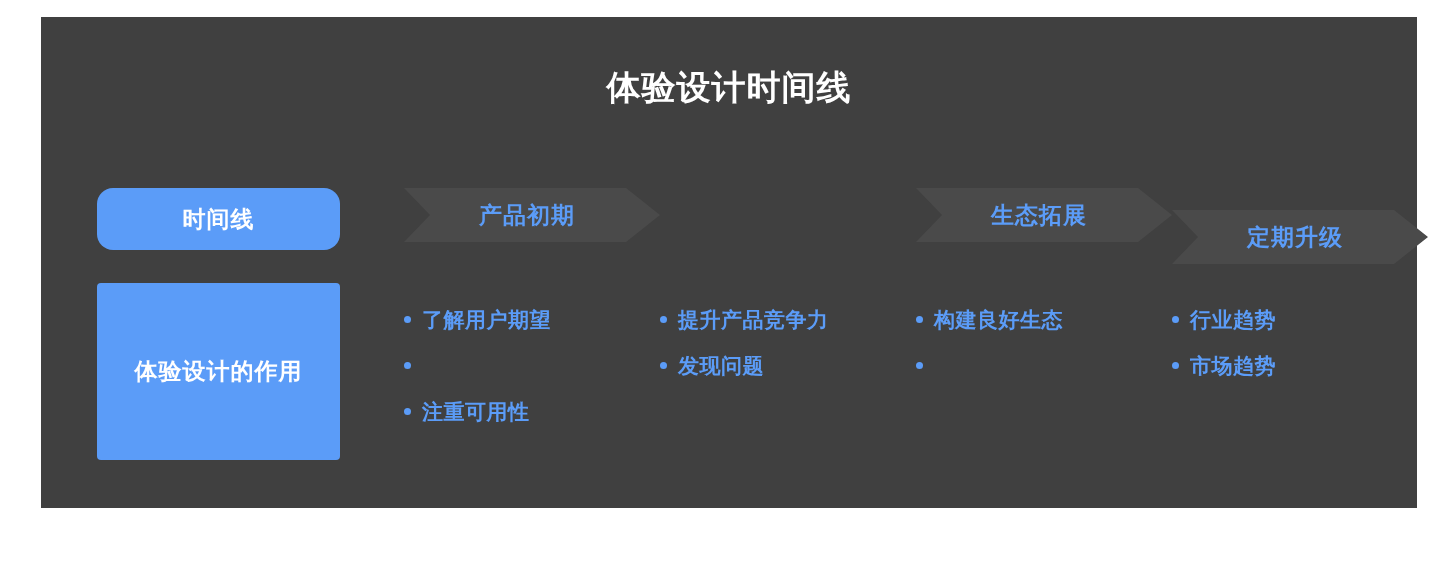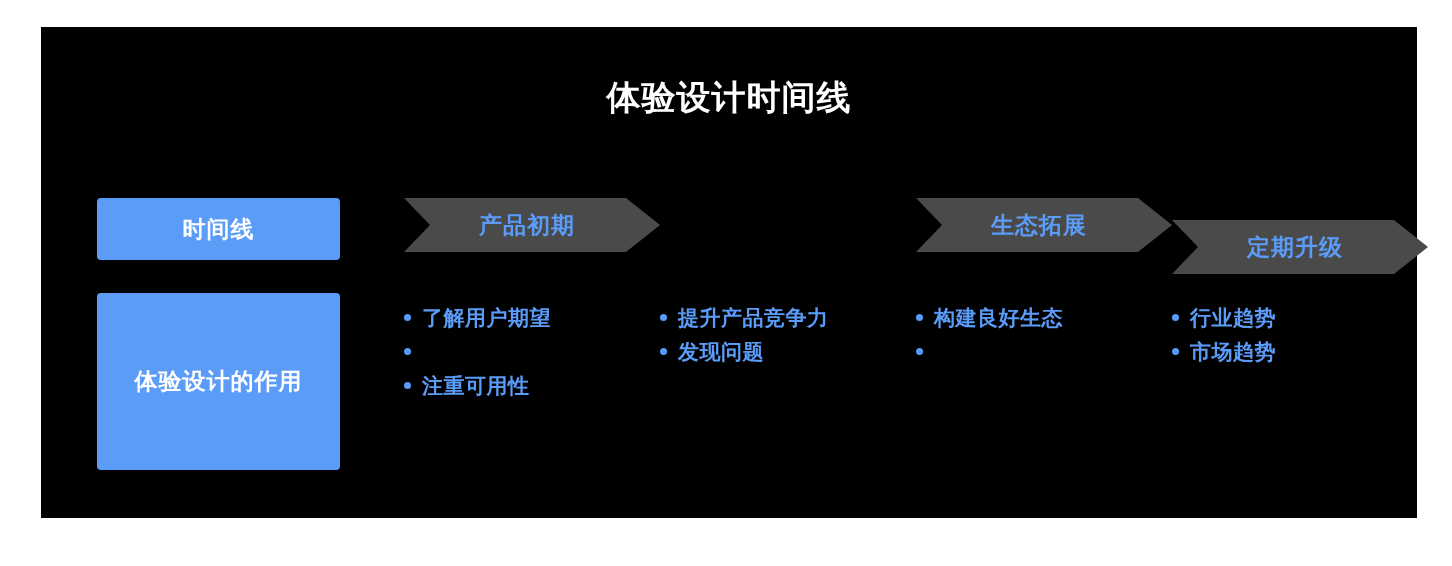--- a/index.html
+++ b/index.html
@@ -17,24 +17,24 @@
   .canvas {
     position: relative;
     width: 1452px;
     height: 566px;
     background: #ffffff;
   }
 
   .panel {
     position: absolute;
     left: 41px;
-    top: 27px;
+    top: 17px;
     width: 1376px;
     height: 491px;
-    background: #000000;
+    background: #404040;
   }
 
   .title {
     position: absolute;
     left: 0;
     top: 48px;
     width: 100%;
     text-align: center;
     color: #ffffff;
     font-size: 34px;
@@ -52,21 +52,21 @@
     height: 62px;
   }
 
   .stage-first {
     position: absolute;
     left: 0;
     top: 0;
     width: 243px;
     height: 62px;
     background: #5b9cf8;
-    border-radius: 4px;
+    border-radius: 16px;
     display: flex;
     align-items: center;
     justify-content: center;
     color: #ffffff;
     font-size: 23px;
     font-weight: bold;
     letter-spacing: 1px;
   }
 
   .stage-chevron {
@@ -131,20 +131,21 @@
   .bullet-col.b3 { left: 1075px; }
 
   .bullet-item {
     display: flex;
     align-items: flex-start;
     height: 34px;
     color: #5b9cf8;
     font-size: 21px;
     font-weight: bold;
     letter-spacing: 0.5px;
+    margin-top: 12px;
   }
 
   .bullet-dot {
     width: 7px;
     height: 7px;
     border-radius: 50%;
     background: #5b9cf8;
     margin-top: 11px;
     margin-right: 11px;
     flex: 0 0 auto;

